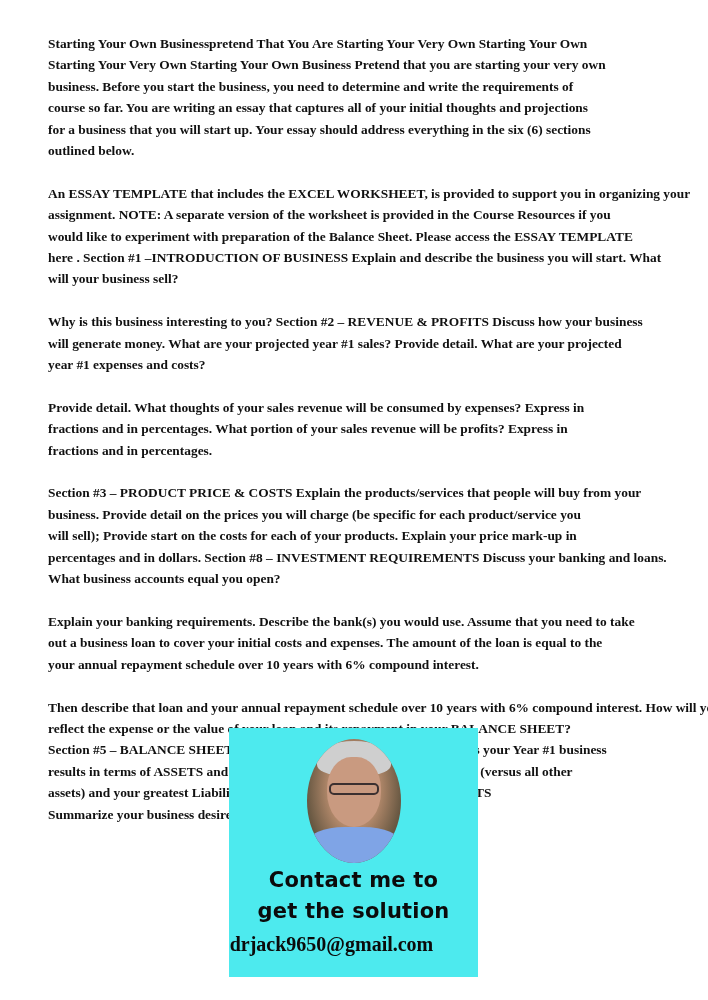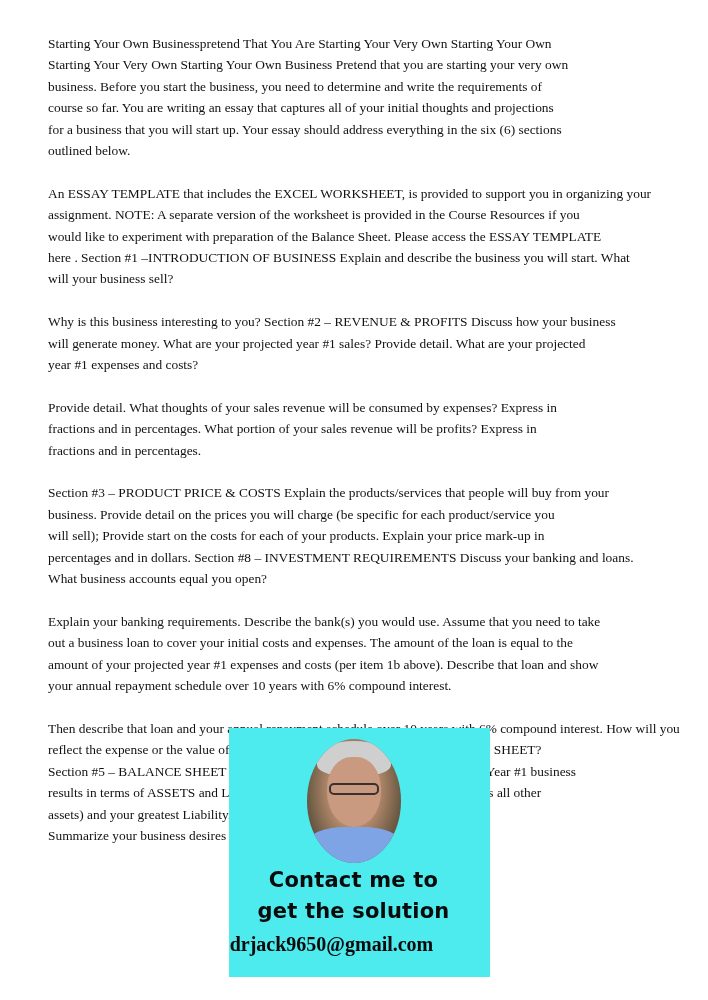--- a/index.html
+++ b/index.html
@@ -6,25 +6,24 @@
   body {
     width: 708px; height: 1000px; position: relative; overflow: hidden;
     font-family: "Liberation Serif", "DejaVu Serif", serif;
     color: #111111;
   }
   .doc {
     position: absolute; left: 48px; top: 33px; width: 660px;
     font-size: 13.4px; line-height: 21.4px;
   }
   .para { margin: 0 0 21.4px 0; }
-  .line { display: block; white-space: nowrap; }
+  .line { display: block; white-space: nowrap; font-weight: bold; }
   .overlay {
     position: absolute; left: 229px; top: 728px; width: 249px; height: 249px;
     background: #4deaee;
-    padding-left: 12px;
   }
   .portrait {
     position: absolute; left: 78px; top: 11px; width: 94px; height: 124px;
     border-radius: 50%; overflow: hidden;
     background: radial-gradient(ellipse at 50% 40%, #d8b59a 0%, #b98d6e 35%, #6b5a44 70%, #3a3024 100%);
   }
   .portrait .hair {
     position: absolute; left: 10px; top: 2px; width: 74px; height: 34px;
     border-radius: 50% 50% 30% 30%; background: #cfcfcf;
   }
@@ -85,21 +84,20 @@
   <div class="para">
     <span class="line">Section #3 – PRODUCT PRICE &amp; COSTS Explain the products/services that people will buy from your</span>
     <span class="line">business. Provide detail on the prices you will charge (be specific for each product/service you</span>
     <span class="line">will sell); Provide start on the costs for each of your products. Explain your price mark-up in</span>
     <span class="line">percentages and in dollars. Section #8 – INVESTMENT REQUIREMENTS Discuss your banking and loans.</span>
     <span class="line">What business accounts equal you open?</span>
   </div>
   <div class="para">
     <span class="line">Explain your banking requirements. Describe the bank(s) you would use. Assume that you need to take</span>
     <span class="line">out a business loan to cover your initial costs and expenses. The amount of the loan is equal to the</span>
-    <span class="line">amount of your projected year #1 expenses and costs (per item 1b above). Describe that loan and show</span>
     <span class="line">your annual repayment schedule over 10 years with 6% compound interest.</span>
   </div>
   <div class="para">
     <span class="line">Then describe that loan and your annual repayment schedule over 10 years with 6% compound interest. How will you</span>
     <span class="line">reflect the expense or the value of your loan and its repayment in your BALANCE SHEET?</span>
     <span class="line">Section #5 – BALANCE SHEET Prepare a BALANCE SHEET that reports your Year #1 business</span>
     <span class="line">results in terms of ASSETS and LIABILITIES. Explain your greatest Asset (versus all other</span>
     <span class="line">assets) and your greatest Liability. Section #6 – CONCLUDING THOUGHTS</span>
     <span class="line">Summarize your business desires and plans based on the content above.</span>
   </div>

